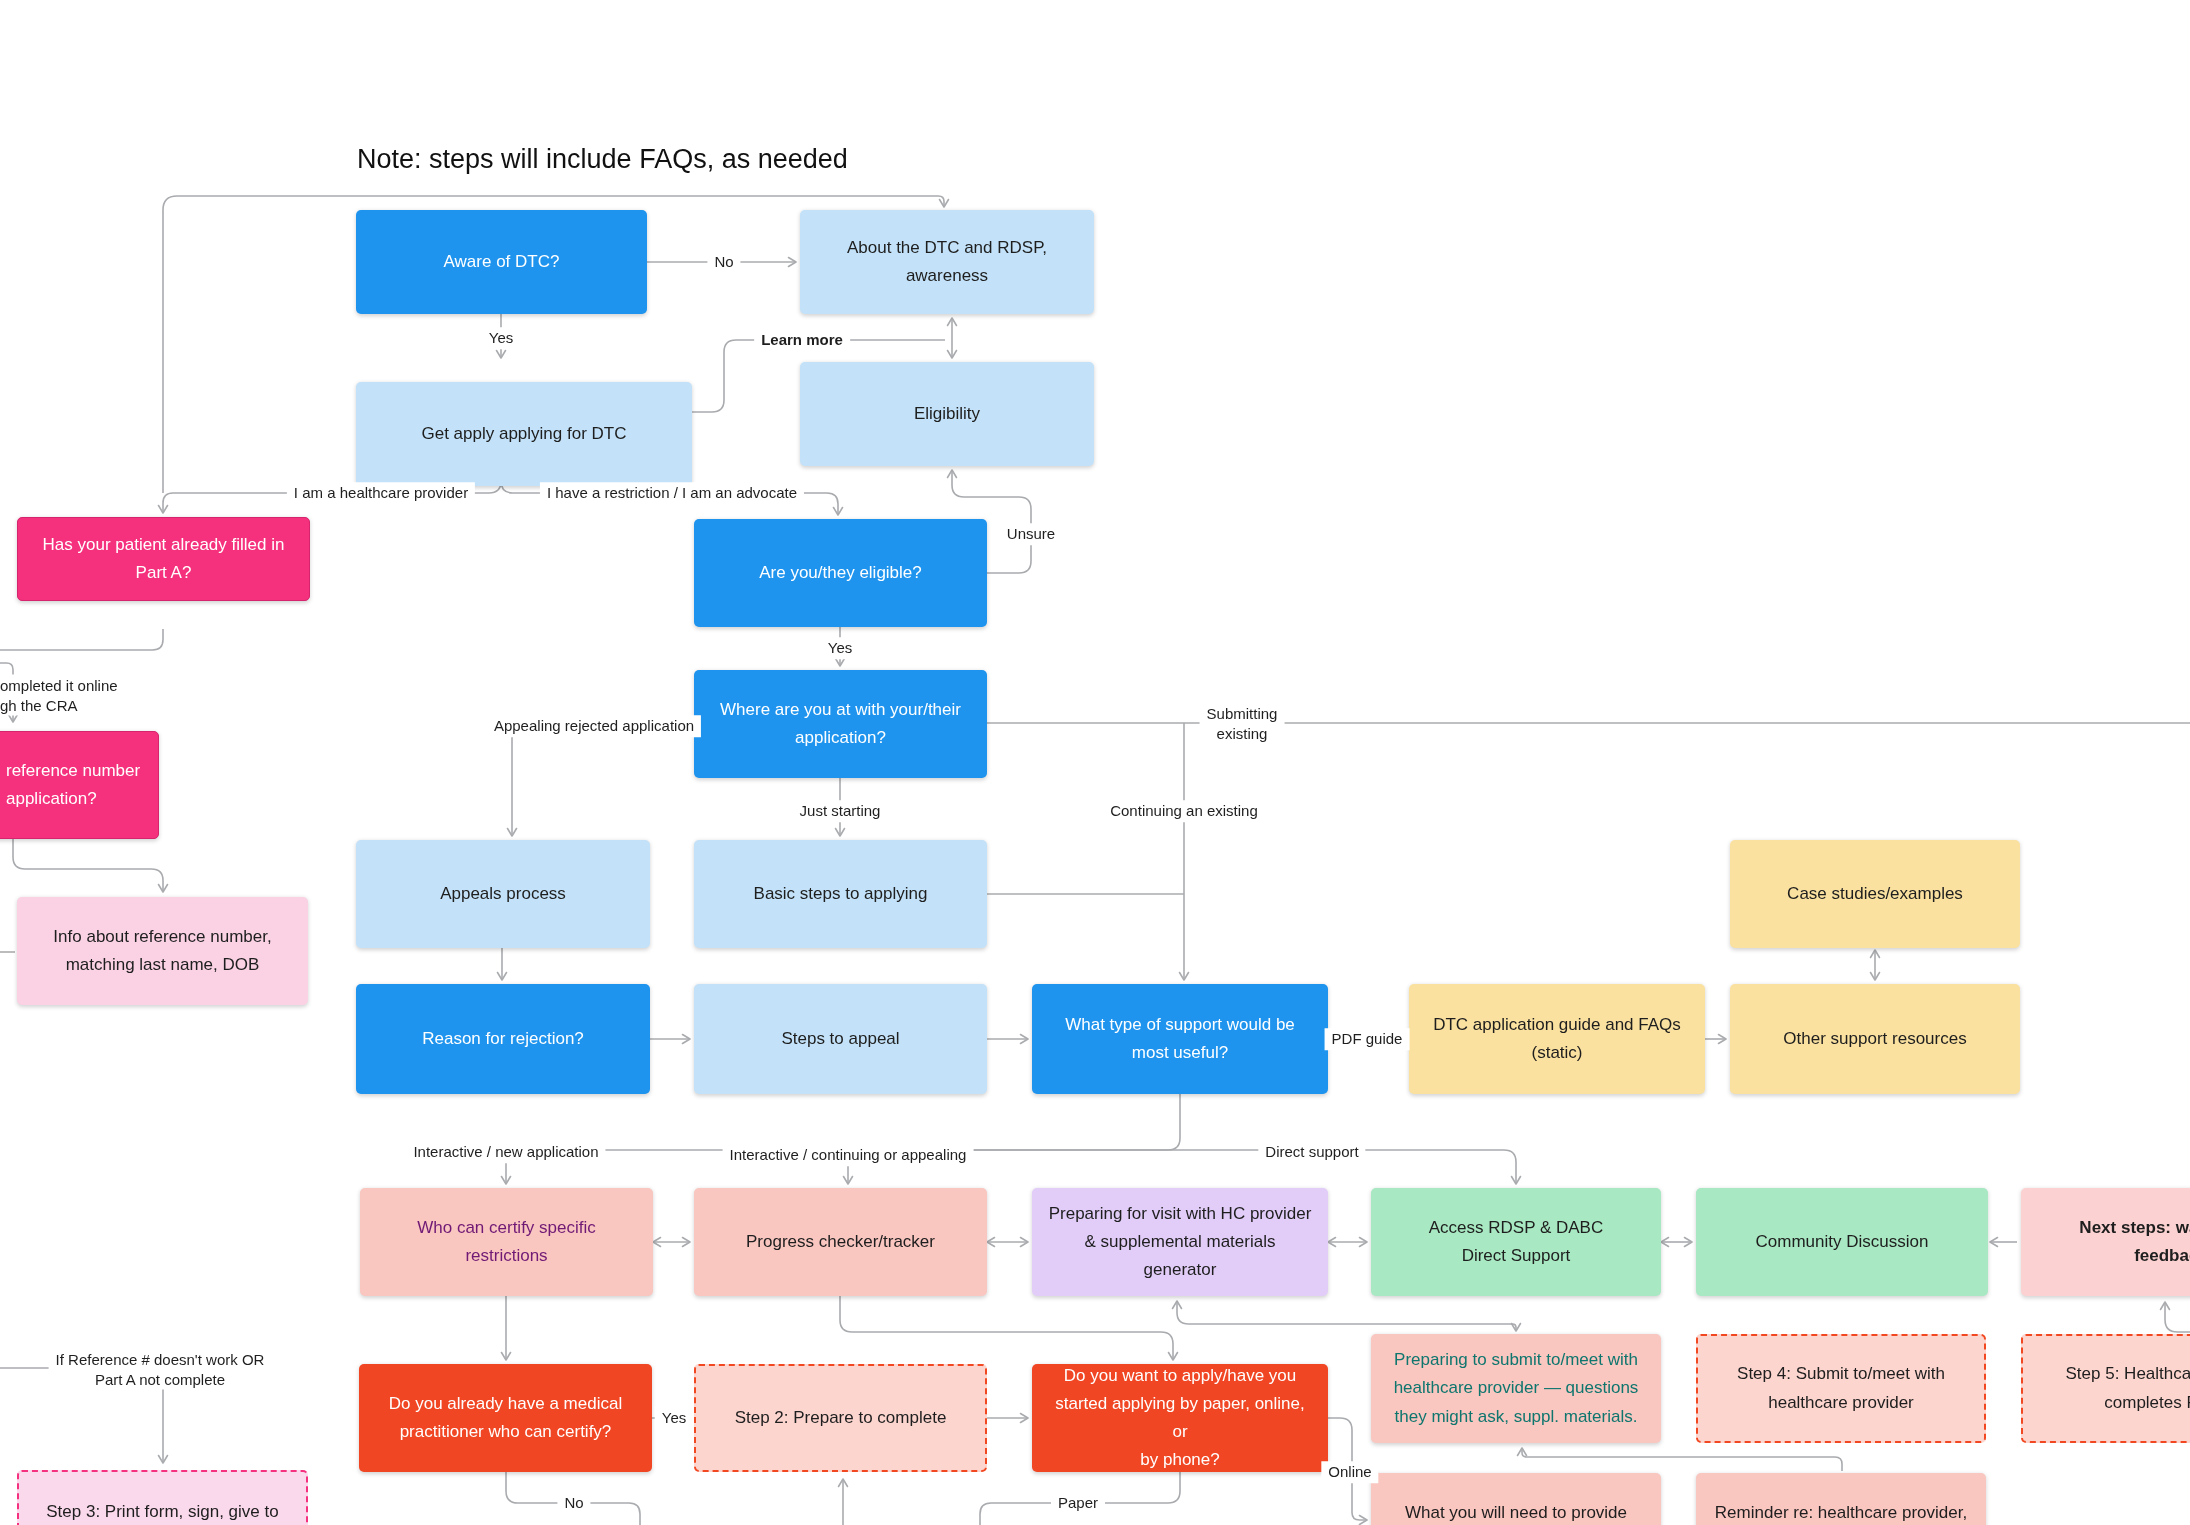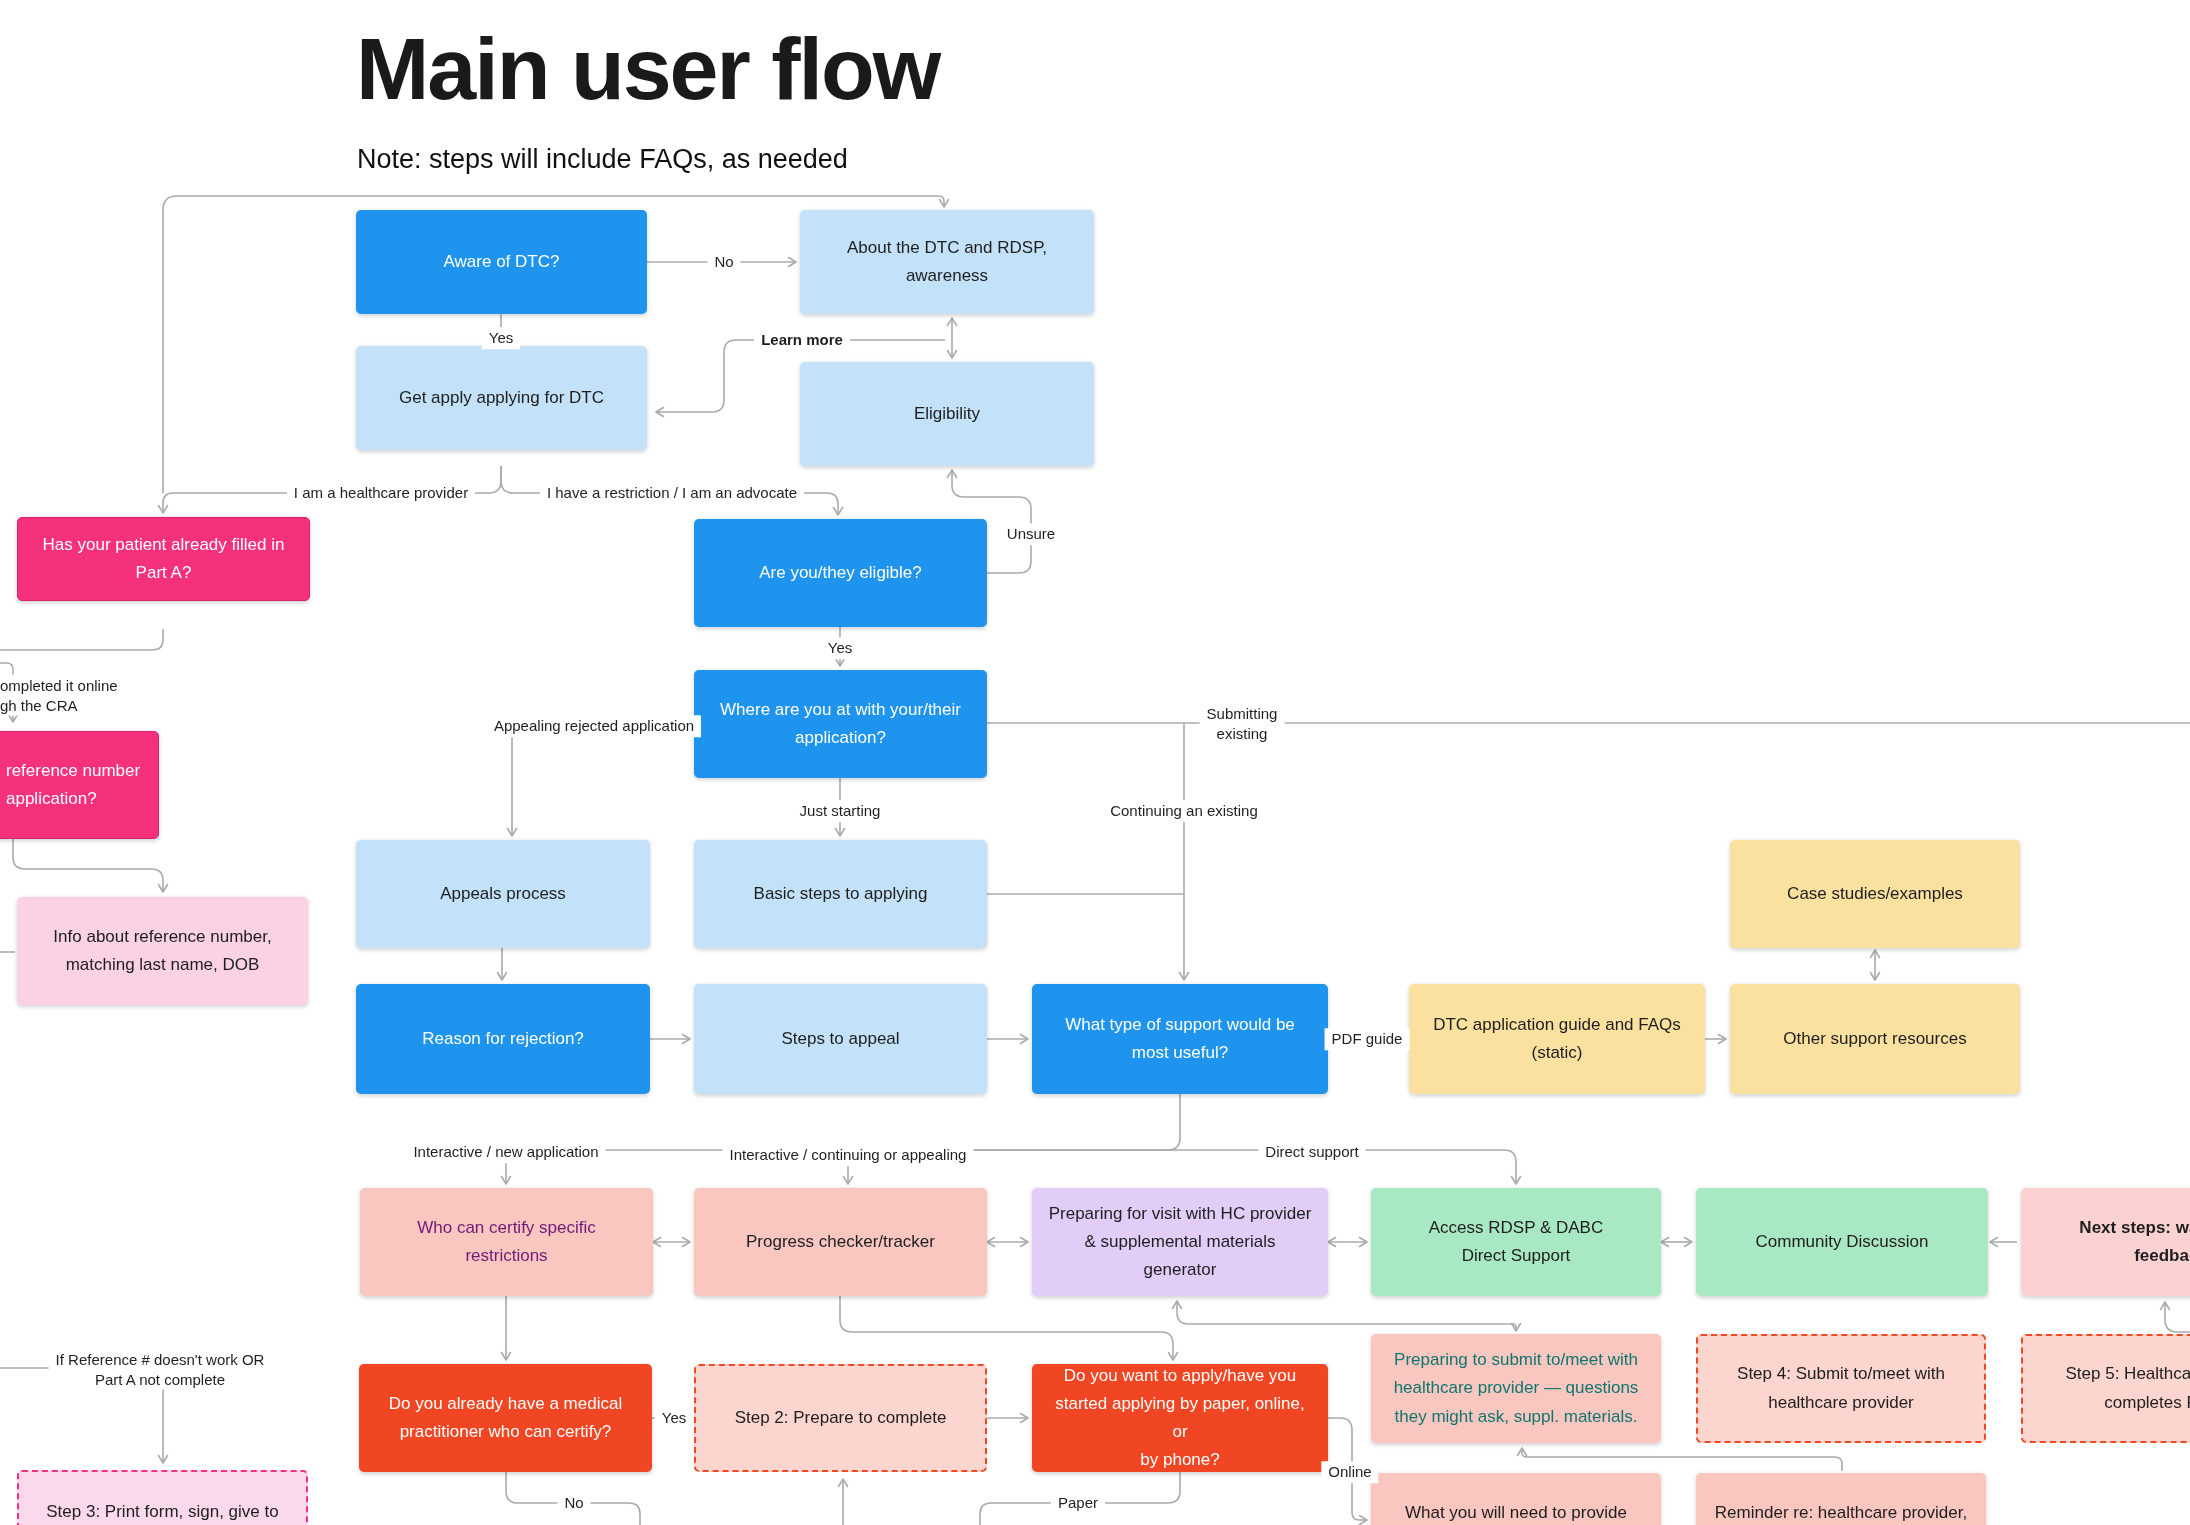--- a/index.html
+++ b/index.html
@@ -95,28 +95,27 @@
         <path d="M1842,1471 L1842,1464 Q1842,1457 1835,1457 L1526.5,1457 Q1522,1457 1522,1452.5 L1522,1448" fill="none" stroke="#A9ABAE" stroke-width="1.6" stroke-linejoin="round" marker-end="url(#arrowhead)"></path>
         <path d="M2190,1332 L2177.5,1332 Q2165,1332 2165,1319.5 L2165,1302" fill="none" stroke="#A9ABAE" stroke-width="1.6" stroke-linejoin="round" marker-end="url(#arrowhead)"></path>
         <path d="M0,663 L6.5,663 Q13,663 13,669.5 L13,722" fill="none" stroke="#A9ABAE" stroke-width="1.6" stroke-linejoin="round" marker-end="url(#arrowhead)"></path>
         <path d="M163,629 L163,639.5 Q163,650 152.5,650 L0,650" fill="none" stroke="#A9ABAE" stroke-width="1.6" stroke-linejoin="round"></path>
         <path d="M13,839 L13,857 Q13,869 25,869 L151.5,869 Q163,869 163,880.5 L163,892" fill="none" stroke="#A9ABAE" stroke-width="1.6" stroke-linejoin="round" marker-end="url(#arrowhead)"></path>
         <path d="M0,952 L15,952" fill="none" stroke="#A9ABAE" stroke-width="1.6" stroke-linejoin="round"></path>
         <path d="M0,1368 L153,1368 Q163,1368 163,1378 L163,1463" fill="none" stroke="#A9ABAE" stroke-width="1.6" stroke-linejoin="round" marker-end="url(#arrowhead)"></path>
       </g>
   </svg>
 
-  <div class="page-title">Main user flow</div>
   <div class="page-note">Note: steps will include FAQs, as needed</div>
 
   <div id="nodes-layer">
       <div class="node nodash" style="left: 356px; top: 210px; width: 291px; height: 104px; background: rgb(30, 148, 238); color: rgb(255, 255, 255);">Aware of DTC?</div>
       <div class="node nodash" style="left: 800px; top: 210px; width: 294px; height: 104px; background: rgb(195, 226, 249); color: rgb(30, 30, 30);">About the DTC and RDSP,
 awareness</div>
-      <div class="node nodash" style="left: 356px; top: 346px; width: 291px; height: 104px; background: rgb(195, 226, 249); color: rgb(30, 30, 30);">Get apply applying for DTC</div>
+      <div class="node nodash" style="left: 356px; top: 382px; width: 336px; height: 104px; background: rgb(195, 226, 249); color: rgb(30, 30, 30);">Get apply applying for DTC</div>
       <div class="node nodash" style="left: 800px; top: 362px; width: 294px; height: 104px; background: rgb(195, 226, 249); color: rgb(30, 30, 30);">Eligibility</div>
       <div class="node nodash" style="left: 17px; top: 517px; width: 293px; height: 84px; background: rgb(245, 48, 124); color: rgb(255, 255, 255); border: 1.5px solid rgb(214, 36, 110);">Has your patient already filled in
 Part A?</div>
       <div class="node nodash" style="left: 694px; top: 519px; width: 293px; height: 108px; background: rgb(30, 148, 238); color: rgb(255, 255, 255);">Are you/they eligible?</div>
       <div class="node nodash" style="left: 694px; top: 670px; width: 293px; height: 108px; background: rgb(30, 148, 238); color: rgb(255, 255, 255);">Where are you at with your/their
 application?</div>
       <div class="node nodash leftcut" style="left: -150px; top: 731px; width: 309px; height: 108px; background: rgb(245, 48, 124); color: rgb(255, 255, 255); border: 1.5px solid rgb(214, 36, 110); padding-left: 155px;">reference number
 application?</div>
       <div class="node nodash" style="left: 17px; top: 897px; width: 291px; height: 108px; background: rgb(250, 210, 228); color: rgb(30, 30, 30);">Info about reference number,
 matching last name, DOB</div>

